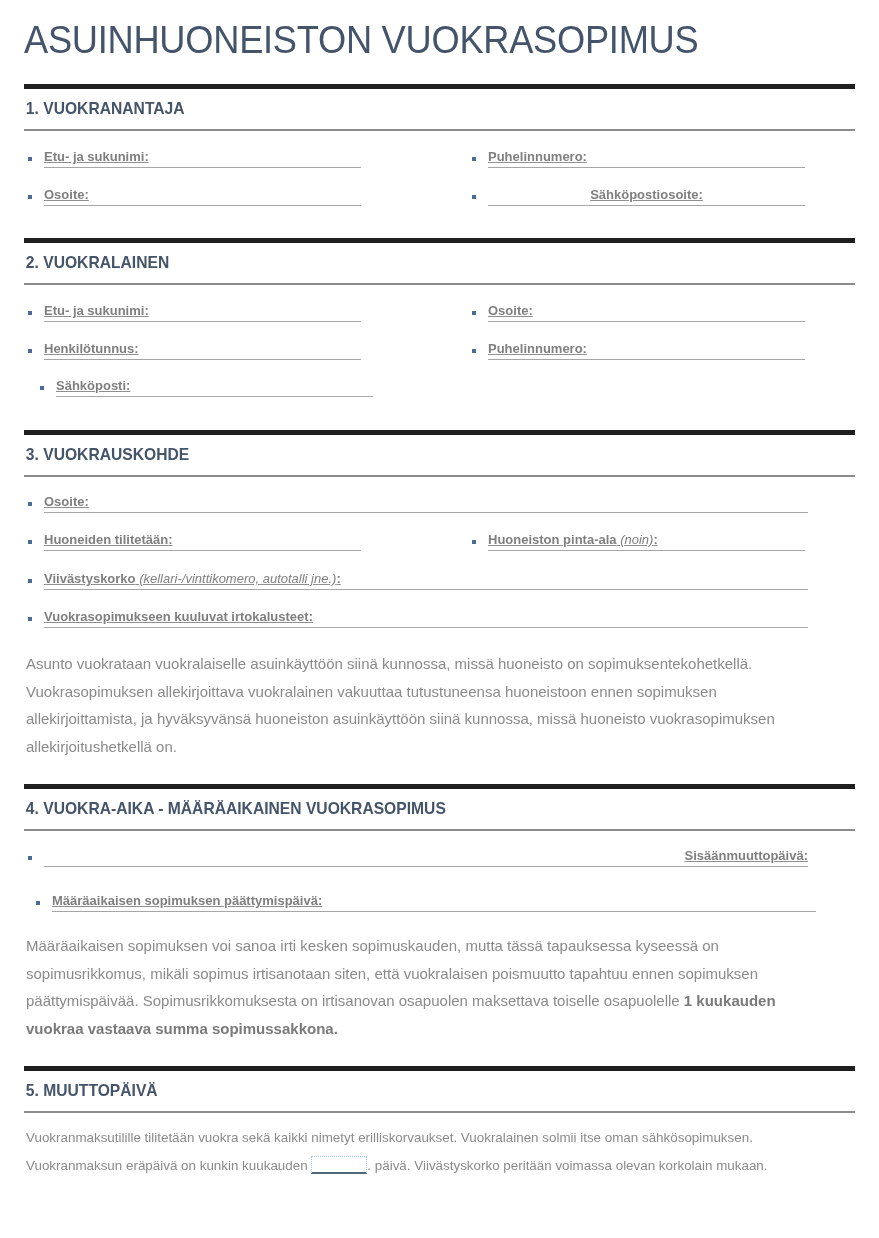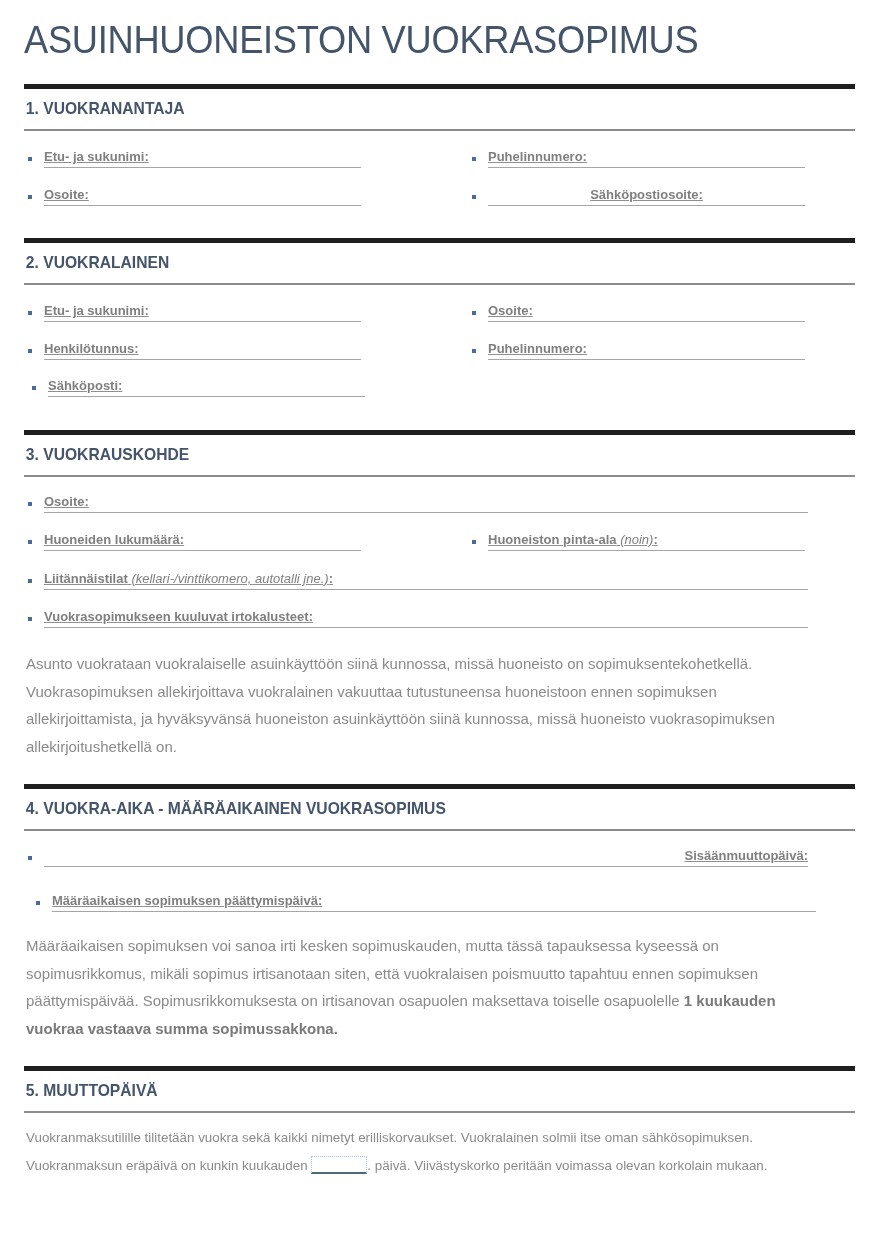--- a/index.html
+++ b/index.html
@@ -87,45 +87,45 @@
       <span class="field-line">Osoite:</span>
     </div>
     <div class="field" style="left:0; top:102px; width:337px;">
       <span class="bullet"></span>
       <span class="field-line">Henkilötunnus:</span>
     </div>
     <div class="field" style="left:444px; top:102px; width:337px;">
       <span class="bullet"></span>
       <span class="field-line">Puhelinnumero:</span>
     </div>
-    <div class="field" style="left:4px; top:139px; width:337px;">
+    <div class="field" style="left:12px; top:139px; width:337px;">
       <span class="bullet"></span>
       <span class="field-line">Sähköposti:</span>
     </div>
   </div>
 
   <div class="section" style="top:430px;">
     <div class="thick-rule"></div>
     <h2 class="sec-head">3. VUOKRAUSKOHDE</h2>
     <div class="thin-rule"></div>
     <div class="field" style="left:0; top:63px; width:784px;">
       <span class="bullet"></span>
       <span class="field-line">Osoite:</span>
     </div>
     <div class="field" style="left:0; top:101px; width:337px;">
       <span class="bullet"></span>
-      <span class="field-line">Huoneiden lukumäärä:</span>
+      <span class="field-line">Huoneiden tilitetään:</span>
     </div>
     <div class="field" style="left:444px; top:101px; width:337px;">
       <span class="bullet"></span>
       <span class="field-line"><span>Huoneiston pinta-ala</span> <em>(noin)</em><span>:</span></span>
     </div>
     <div class="field" style="left:0; top:140px; width:784px;">
       <span class="bullet"></span>
-      <span class="field-line"><span>Liitännäistilat</span> <em>(kellari-/vinttikomero, autotalli jne.)</em><span>:</span></span>
+      <span class="field-line"><span>Viivästyskorko</span> <em>(kellari-/vinttikomero, autotalli jne.)</em><span>:</span></span>
     </div>
     <div class="field" style="left:0; top:178px; width:784px;">
       <span class="bullet"></span>
       <span class="field-line">Vuokrasopimukseen kuuluvat irtokalusteet:</span>
     </div>
     <p class="para" style="top:220px;">Asunto vuokrataan vuokralaiselle asuinkäyttöön siinä kunnossa, missä huoneisto on sopimuksentekohetkellä. Vuokrasopimuksen allekirjoittava vuokralainen vakuuttaa tutustuneensa huoneistoon ennen sopimuksen allekirjoittamista, ja hyväksyvänsä huoneiston asuinkäyttöön siinä kunnossa, missä huoneisto vuokrasopimuksen allekirjoitushetkellä on.</p>
   </div>
 
   <div class="section" style="top:784px;">
     <div class="thick-rule"></div>

